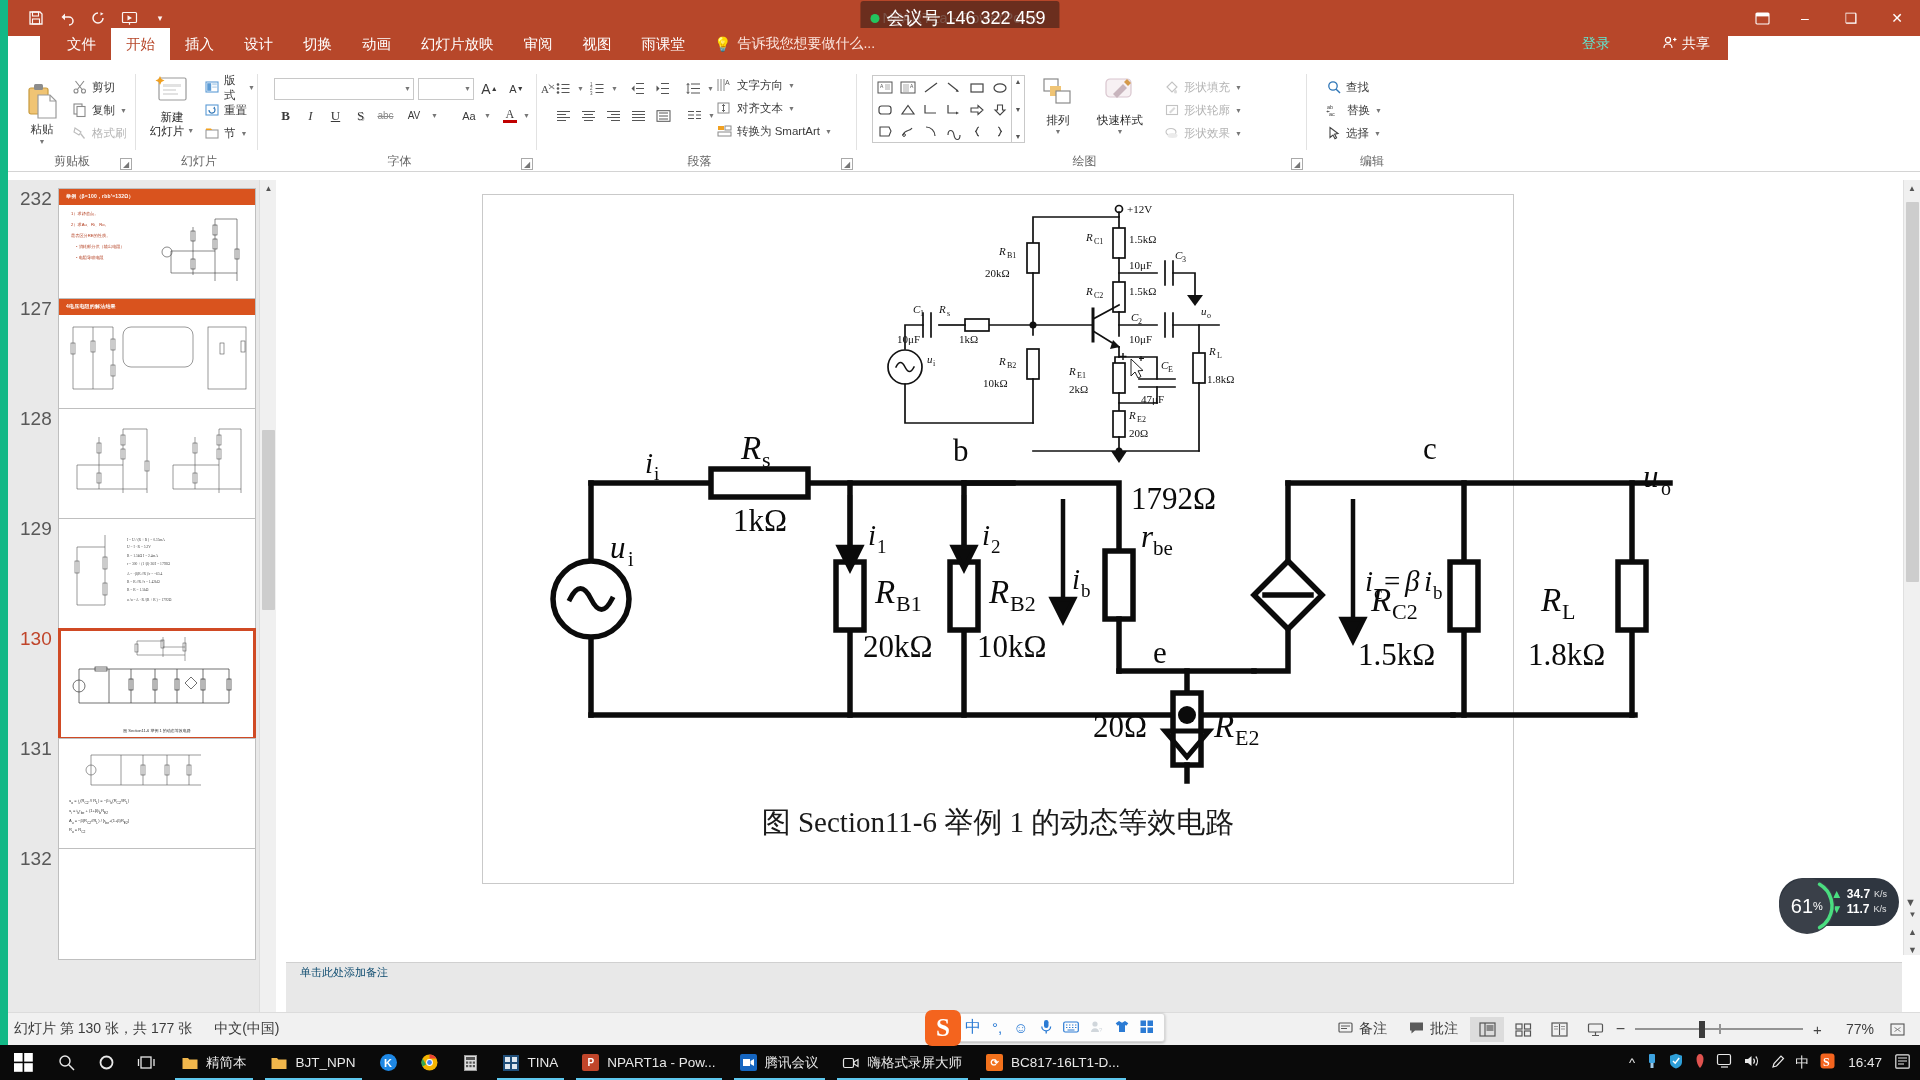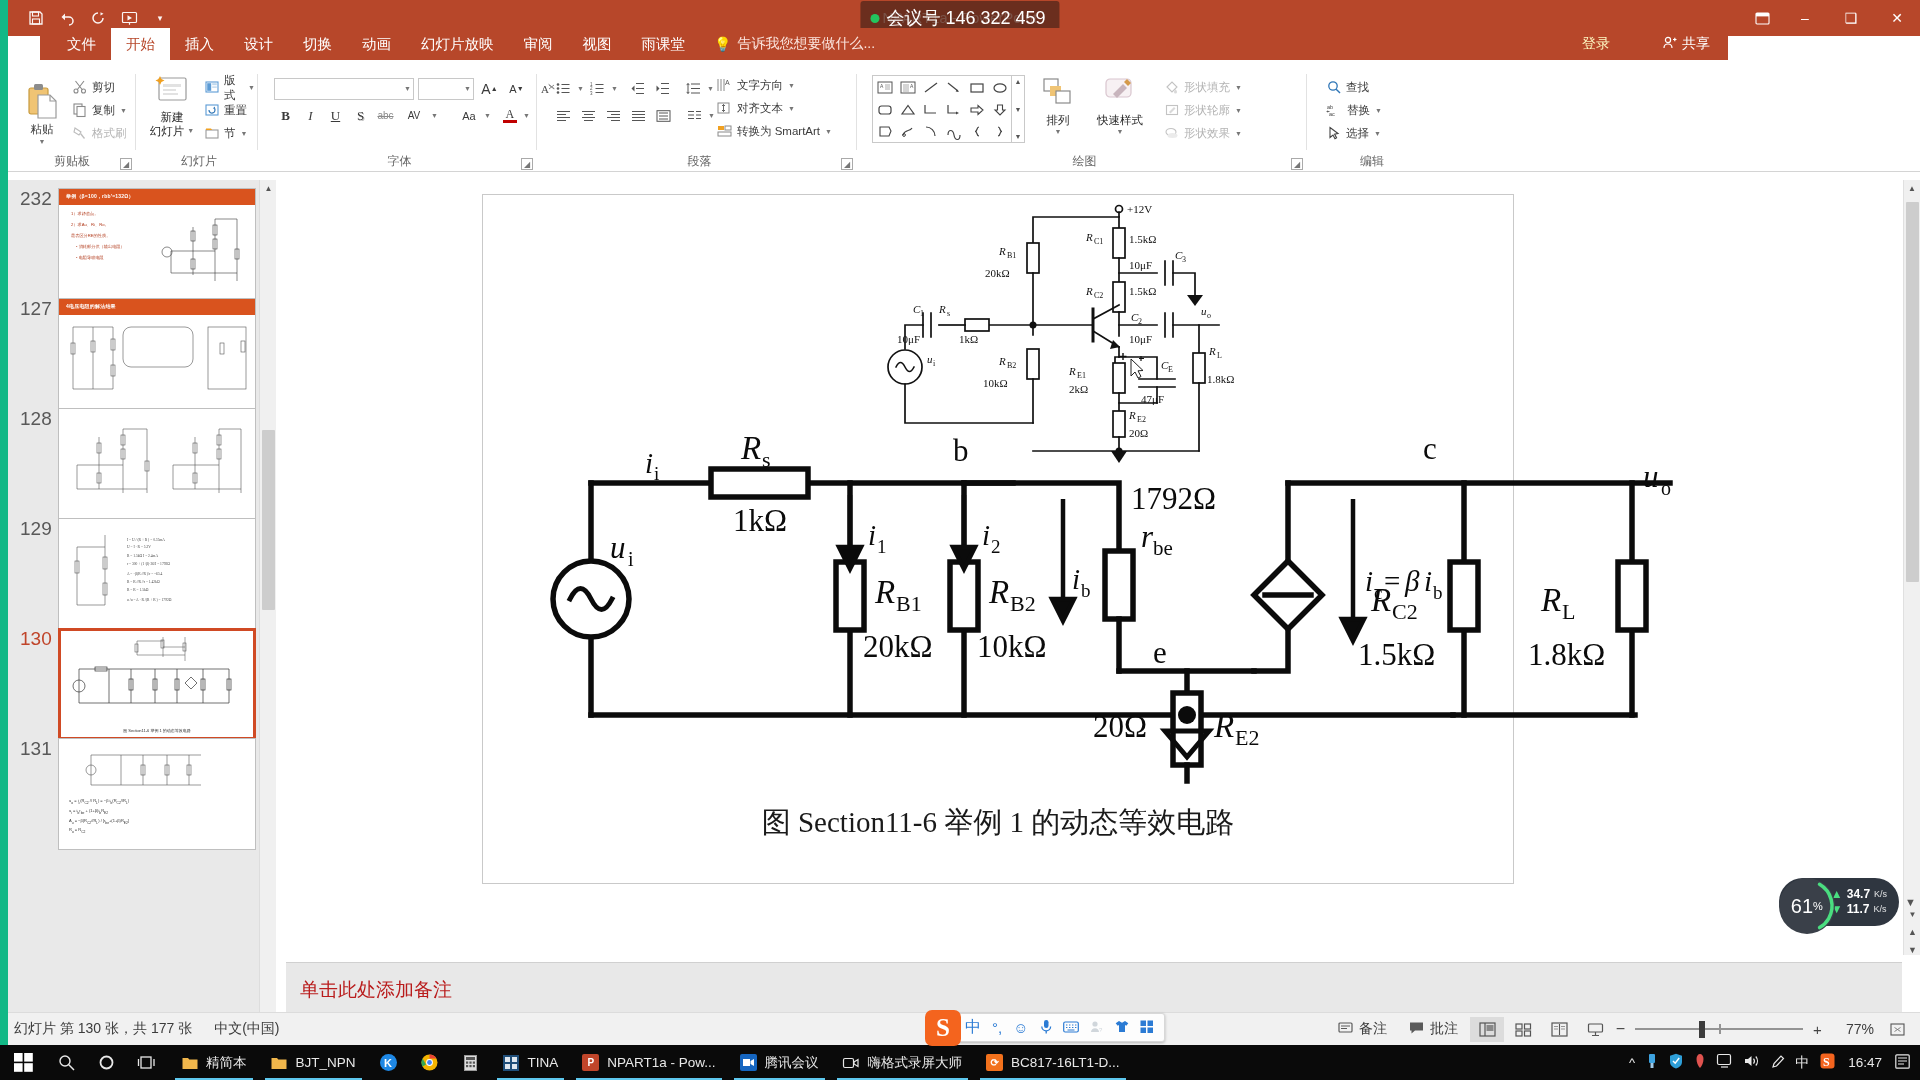--- a/index.html
+++ b/index.html
@@ -34,21 +34,21 @@
   .ribdisp { width:40px;height:36px;display:flex;align-items:center;justify-content:center;color:#fff;}
 
   
   .tabsrow { position:absolute; left:0; top:28px; width:1688px; height:32px; background:#b7472a;margin-left:40px; }
   .tabs { position:absolute; left:12px; top:0; display:flex; height:32px; align-items:stretch;}
   .tab { padding:0 15px; display:flex; align-items:center; color:#fff; font-size:14.5px; cursor:default;}
   .tab.active { background:#fff; color:#b7472a; }
   .tellme { display:flex; align-items:center; gap:6px; color:#fbe4dd; font-size:14px; padding-left:14px;}
   .tellme .bulb { font-size:14px; }
   .signin { position:absolute; right:118px; top:0; height:32px; display:flex; align-items:center;
-      color:#fef9c3; font-size:14px; }
+      color:#5eead4; font-size:14px; }
   .shareb { position:absolute; right:18px; top:0; height:32px; display:flex; align-items:center;
       gap:5px; color:#fff; font-size:14px;}
 
   
   .ribbon { position:absolute; left:0; top:68px; width:1920px; height:104px; background:#fff;
      border-bottom:1px solid #d4d4d4; }
   .rgroup { position:absolute; top:0; height:104px; }
   .rglabel { position:absolute; bottom:2px; width:100%; text-align:center; font-size:12px; color:#666; }
   .rgsep { position:absolute; top:6px; bottom:22px; width:1px; background:#e2e2e2; }
   .bigbtn { display:flex; flex-direction:column; align-items:center; justify-content:flex-start;
@@ -89,21 +89,21 @@
   .slide { position:absolute; left:196px; top:14px; width:1032px; height:690px; background:#fff;
       border:1px solid #c9c9c9; }
   .slidewrap { position:absolute; left:286px; top:180px; width:1616px; height:710px; }
   .rsb { position:absolute; right:0; top:180px; width:17px; bottom:125px; background:#f0f0f0;
       border-left:1px solid #e0e0e0;}
   .rsbthumb { position:absolute; left:2px; width:13px; background:#cdcdcd; border-radius:1px;}
 
   
   .notespane { position:absolute; left:286px; bottom:52px; right:18px; height:66px;
      background:#e8e8e8; border-top:1px solid #d0d0d0; }
-  .notesph { position:absolute; left:14px; top:14px; font-size:19px; color:#b91c1c;}
+  .notesph { position:absolute; left:14px; top:2px; font-size:11px; color:#0c4a6e;}
 
   
   .statusbar { position:absolute; left:0; bottom:35px; width:1920px; height:33px; background:#f1f1f1;
       border-top:1px solid #dcdcdc; display:flex; align-items:center; }
   .st-left { display:flex; align-items:center; gap:22px; margin-left:14px; font-size:14px; color:#3c3c3c;}
   .st-right { position:absolute; right:6px; display:flex; align-items:center; gap:2px; font-size:14px; color:#3c3c3c;}
   .st-btn { display:flex;align-items:center;gap:6px; padding:4px 10px; color:#3c3c3c;}
   .viewbtn { width:34px;height:25px;display:flex;align-items:center;justify-content:center;color:#555;}
   .viewbtn.active { background:#dcdcdc; }
   .zoomtrack { position:relative; width:168px; height:25px; display:flex; align-items:center; margin:0 6px;}
@@ -848,20 +848,24 @@
         </svg>
         <div style="position:absolute;left:10px;top:58px;font-size:4px;color:#333;line-height:1.8;">
           <div>u<sub>o</sub> = i<sub>c</sub>(R<sub>C2</sub> // R<sub>L</sub>) = −β i<sub>b</sub>(R<sub>C2</sub>//R<sub>L</sub>)</div>
           <div>u<sub>i</sub> = i<sub>b</sub>r<sub>be</sub> + (1+β)i<sub>b</sub>R<sub>E2</sub></div>
           <div>A<sub>u</sub> = −β(R<sub>C2</sub>//R<sub>L</sub>) / [r<sub>be</sub>+(1+β)R<sub>E2</sub>]</div>
           <div>R<sub>o</sub> = R<sub>C2</sub></div>
         </div>
       </div>
     </div>
 
+    <div class="thumbrow" style="top:668px;">
+      <div class="thumbnum">132</div>
+      <div class="thumbcard"></div>
+    </div>
 
     <div class="thumbscroll">
       <div class="tsup">▲</div>
       <div class="tsthumb" style="top:250px;height:180px;"></div>
       <div class="tsdn" style="position:absolute;bottom:0;">▼</div>
     </div>
   </div>
 
   <div class="slidewrap">
     <div class="slide">

